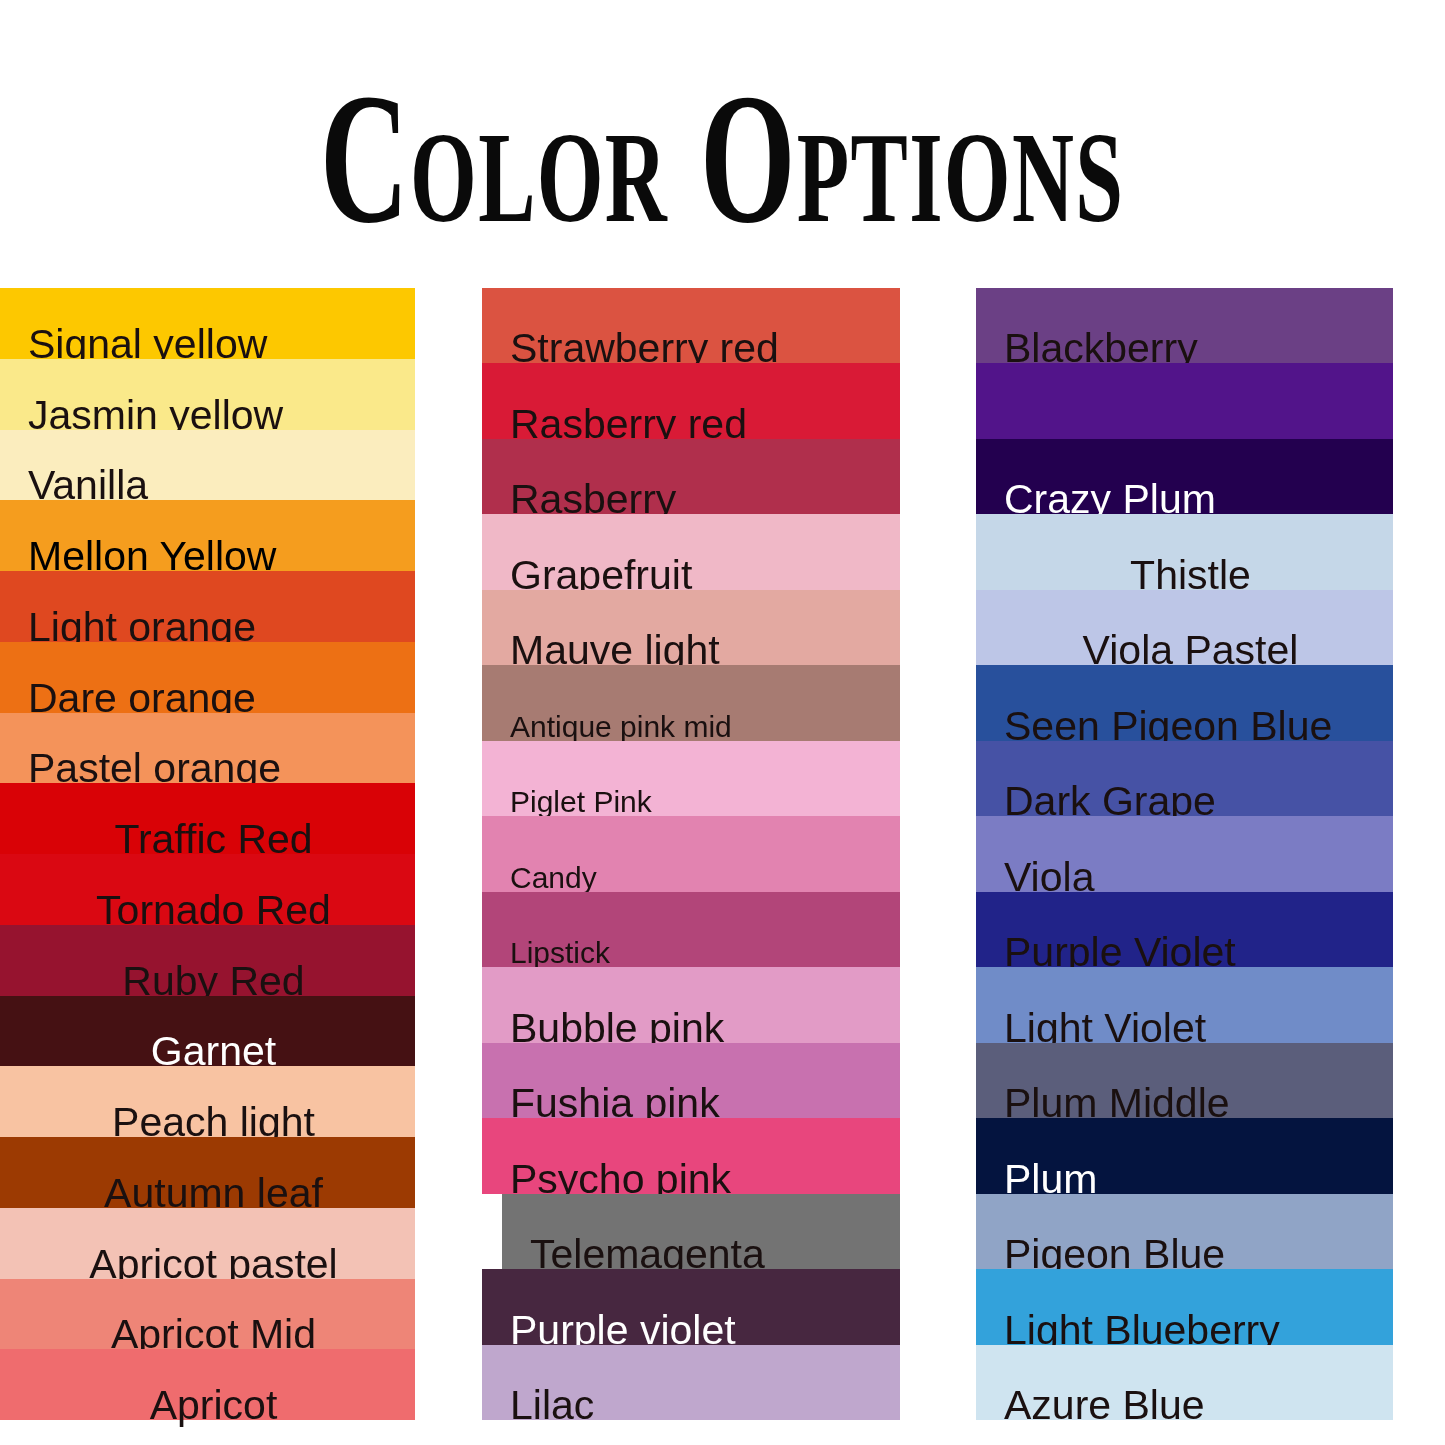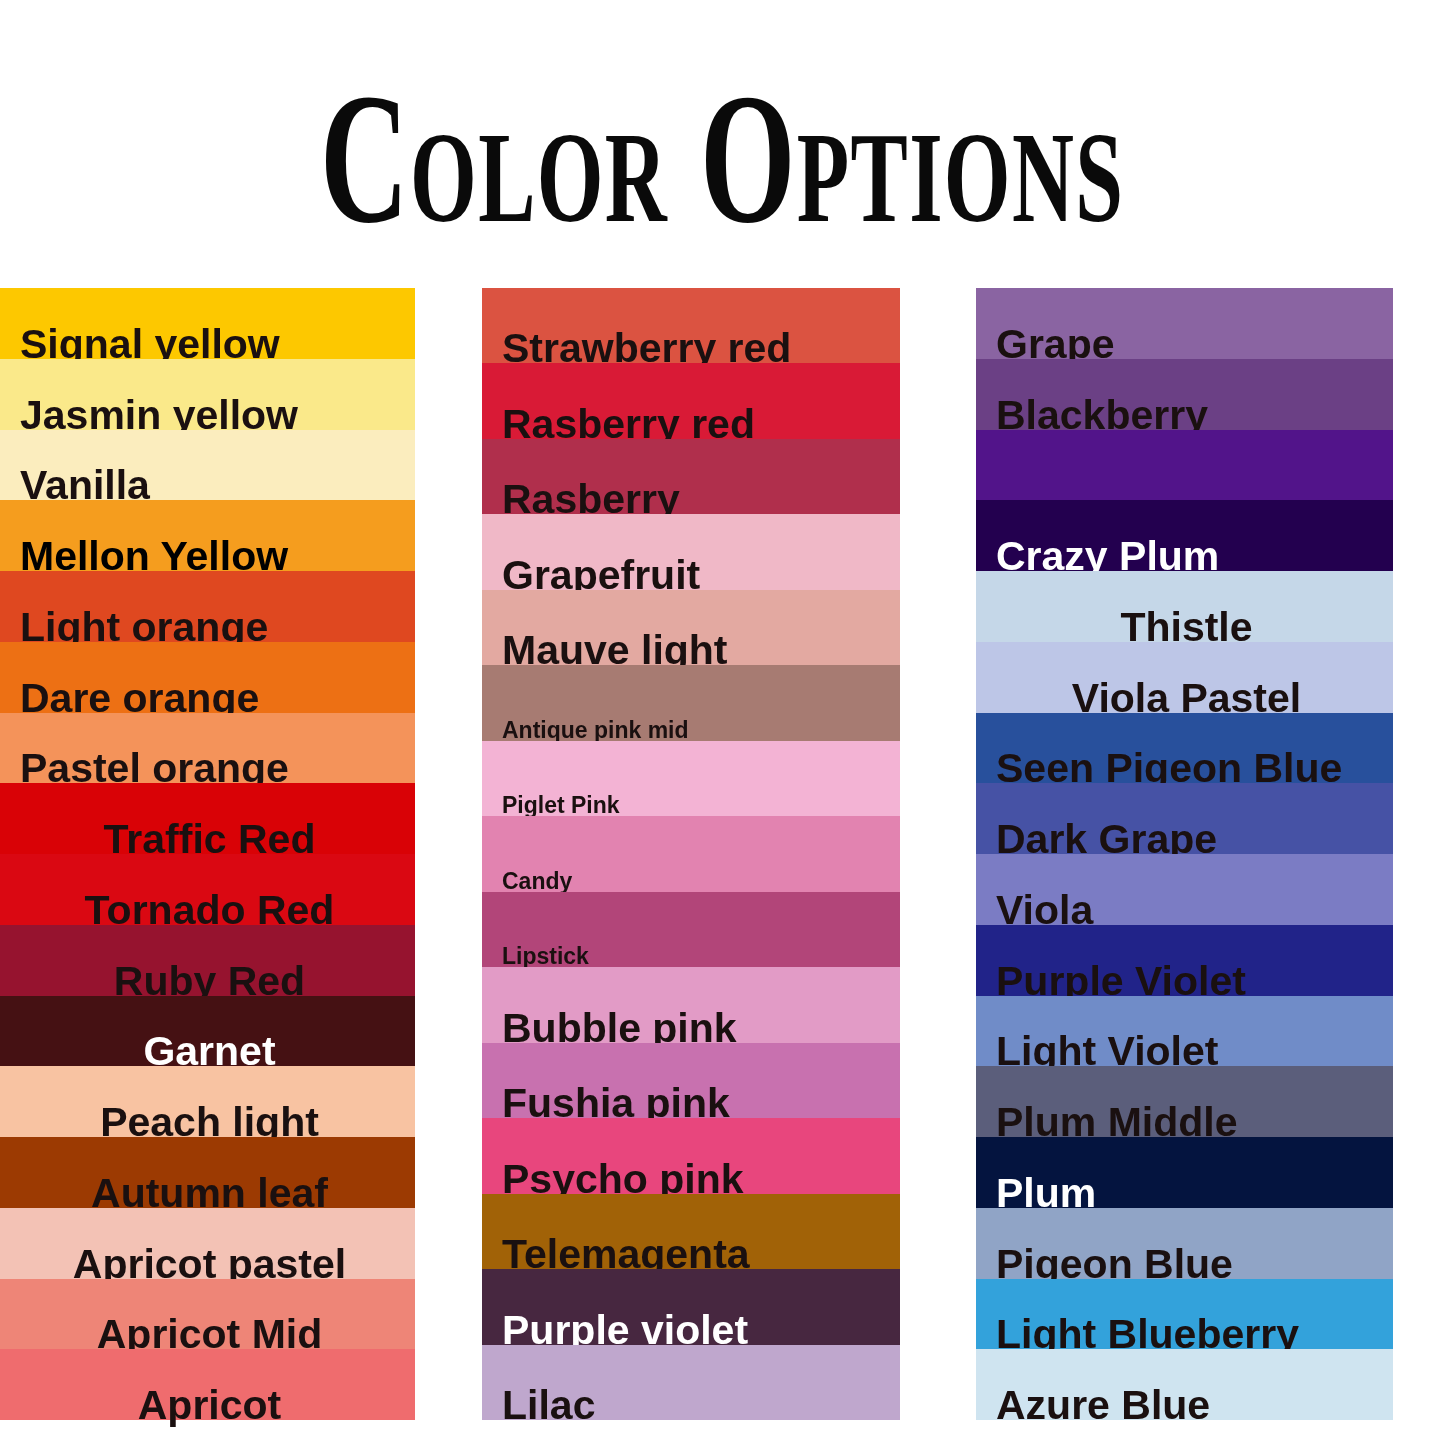--- a/index.html
+++ b/index.html
@@ -53,36 +53,35 @@
   #col-3{left:976px;width:417px;}
 
   .swatch{
     position:relative;
     flex:1 1 0;
     min-height:0;
     overflow:visible;
   }
   .swatch .label{
     position:absolute;
-    left:4px;right:0;
+    left:12px;right:0;
     bottom:-6px;
     font-size:40px;
     line-height:1.0;
     color:#1a1010;
     white-space:nowrap;
     padding:0 16px;
     box-sizing:border-box;
-    font-weight:bold;
   }
   
   .al-left  .label{text-align:left;}
   .al-center .label{text-align:center;}
 
   
-  .sz-sm .label{font-size:23px;bottom:-1px;}
+  .sz-sm .label{font-size:30px;bottom:-1px;}
   .sz-lg .label{font-size:41px;}
 
   
   .on-dark .label{color:#ffffff;}
 </style>
 </head>
 <body>
 
 <div id="page">
 
@@ -171,34 +170,31 @@
         </div>
         <div class="swatch al-left sz-lg" style="background: rgb(226, 155, 198);">
           <div class="label" style="color: rgb(26, 16, 16);">Bubble pink</div>
         </div>
         <div class="swatch al-left sz-lg" style="background: rgb(200, 113, 175);">
           <div class="label" style="color: rgb(26, 16, 16);">Fushia pink</div>
         </div>
         <div class="swatch al-left sz-lg" style="background: rgb(232, 70, 125);">
           <div class="label" style="color: rgb(26, 16, 16);">Psycho pink</div>
         </div>
-        <div class="swatch al-left sz-lg" style="background: #a16207;">
+        <div class="swatch al-left sz-lg" style="background: #737373; margin-left: 20px;">
           <div class="label" style="color: rgb(26, 16, 16);">Telemagenta</div>
         </div>
         <div class="swatch al-left sz-lg on-dark" style="background: rgb(71, 39, 64);">
           <div class="label" style="color: rgb(255, 255, 255);">Purple violet</div>
         </div>
         <div class="swatch al-left sz-lg" style="background: rgb(191, 167, 205);">
           <div class="label" style="color: rgb(26, 16, 16);">Lilac</div>
         </div>
       </div>
     <div class="col" id="col-3">
-        <div class="swatch al-left sz-lg" style="background: rgb(138, 100, 162);">
-          <div class="label" style="color: rgb(26, 16, 16);">Grape</div>
-        </div>
         <div class="swatch al-left sz-lg" style="background: rgb(107, 64, 133);">
           <div class="label" style="color: rgb(26, 16, 16); margin-top: 38px;">Blackberry</div>
         </div>
         <div class="swatch al-left sz-lg" style="background: rgb(82, 20, 138);">
           <div class="label" style="color: rgb(26, 16, 16);"></div>
         </div>
         <div class="swatch al-left sz-lg on-dark" style="background: rgb(35, 0, 79);">
           <div class="label" style="color: rgb(255, 255, 255);">Crazy Plum</div>
         </div>
         <div class="swatch al-center sz-lg" style="background: rgb(197, 215, 232);">

